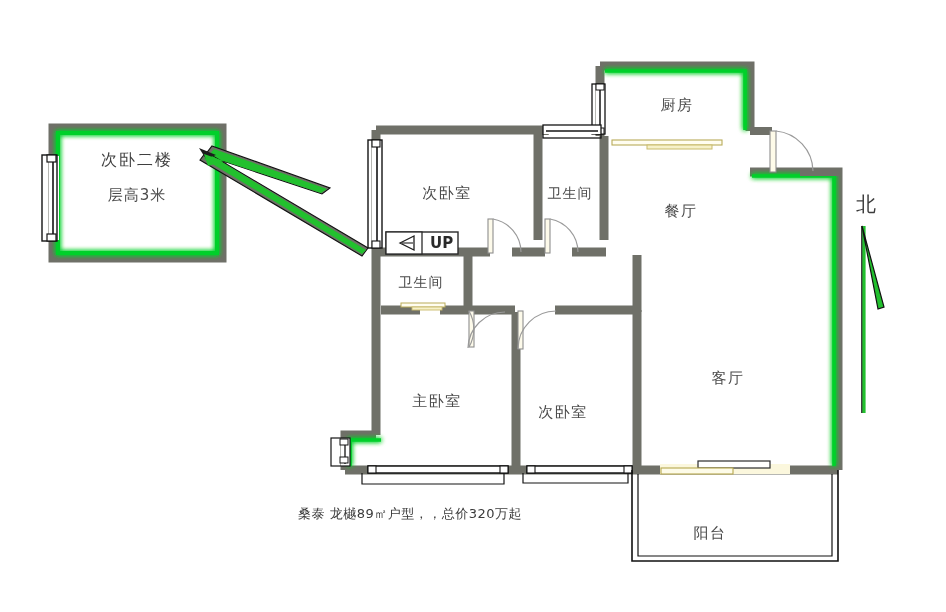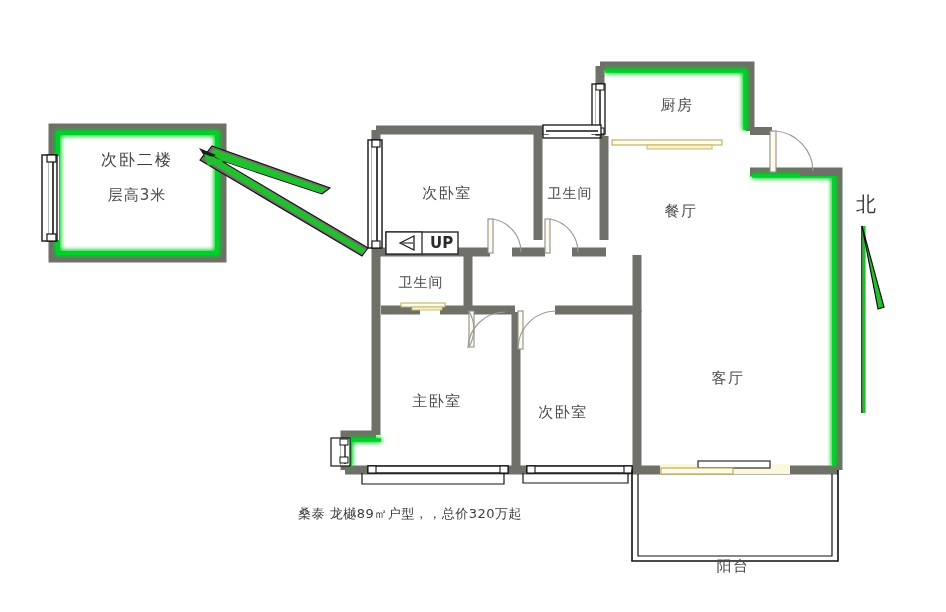--- a/index.html
+++ b/index.html
@@ -320,21 +320,21 @@
   <div class="room-label" style="left:681px; top:211px;">餐厅</div>
 
   <div class="room-label small" style="left:421px; top:283px;">卫生间</div>
 
   <div class="room-label" style="left:437px; top:401px;">主卧室</div>
 
   <div class="room-label" style="left:563px; top:412px;">次卧室</div>
 
   <div class="room-label" style="left:728px; top:378px;">客厅</div>
 
-  <div class="room-label" style="left:733px; top:533px;margin-top:33px;">阳台</div>
+  <div class="room-label" style="left:710px; top:533px;">阳台</div>
 
   <div class="stair-label" style="left:430px; top:243px;text-align:center;">UP</div>
 
   <div class="north-label" style="left:866px; top:204px;">北</div>
 
   <div class="caption" style="left:410px; top:514px;">桑泰 龙樾89㎡户型，，总价320万起</div>
 
 </div>
 
 </body></html>

